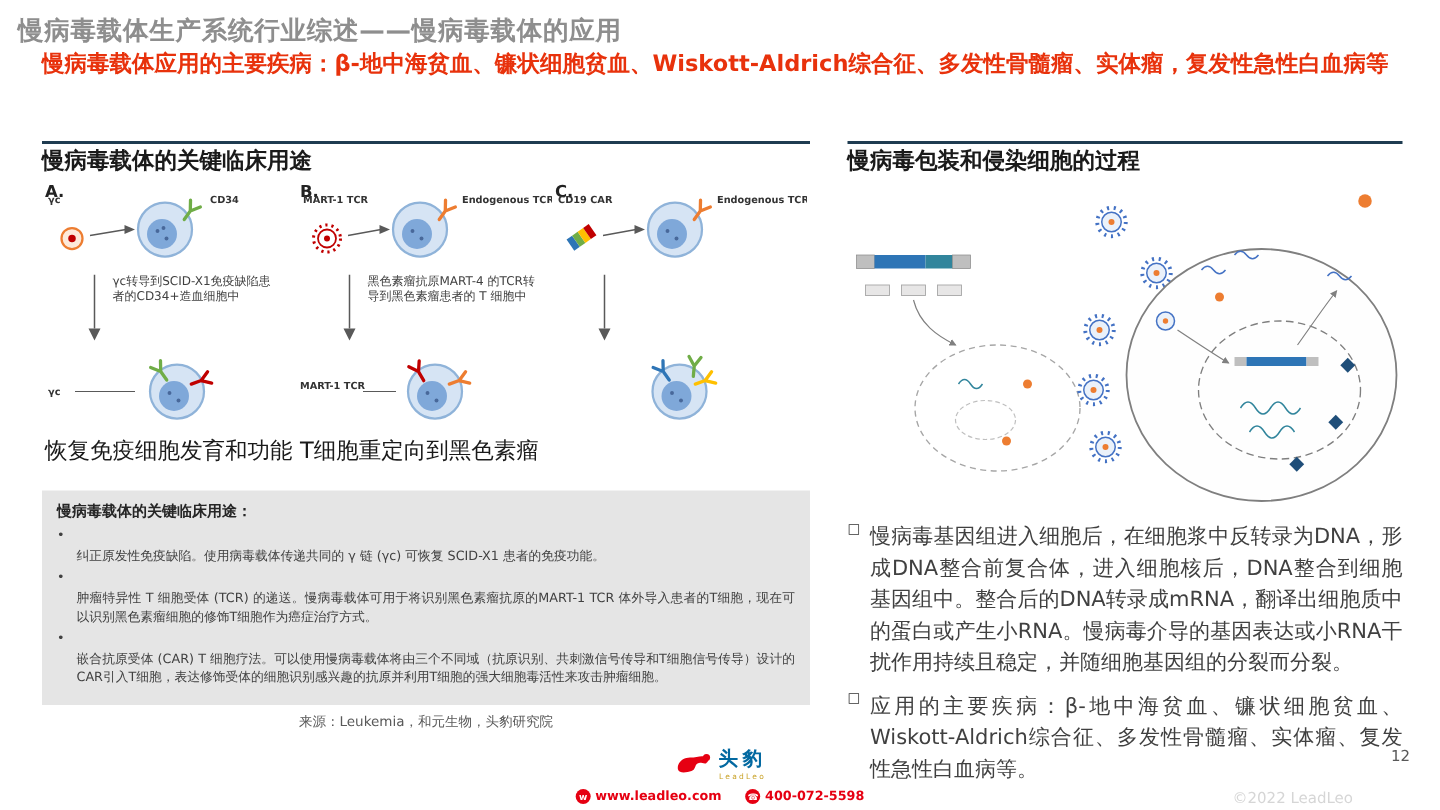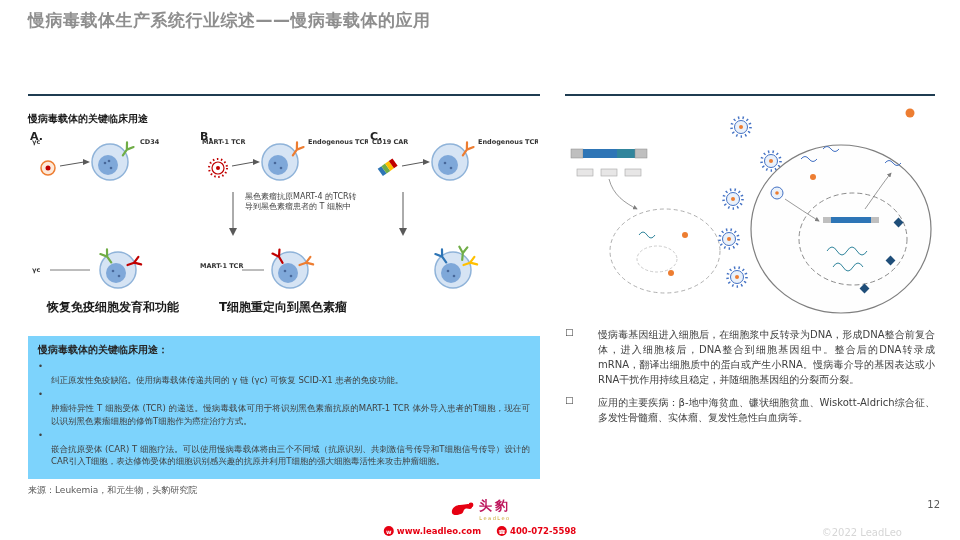--- a/index.html
+++ b/index.html
@@ -1,68 +1,69 @@
 <!DOCTYPE html>
 <html><head>
 <meta charset="utf-8">
 <style>
   * { margin:0; padding:0; box-sizing:border-box; }
   html,body { width:960px; height:540px; }
   body { font-family:"DejaVu Sans","Liberation Sans",sans-serif; background:#ffffff; }
   .slide { position:relative; width:960px; height:540px; background:#fff; overflow:hidden; }
 
-  .page-title { position:absolute; left:28px; top:9px; font-size:17px; font-weight:bold; color:#8e8e8e; letter-spacing:0.5px; }
+  .page-title { position:absolute; left:12px; top:9px; font-size:17px; font-weight:bold; color:#8e8e8e; letter-spacing:0.5px; }
   .page-subtitle { position:absolute; left:28px; top:33px; width:906px; font-size:15px; font-weight:bold; color:#e8320c; line-height:1.32; }
 
   .col { position:absolute; top:94px; }
   .col-left { left:28px; width:512px; }
   .col-right { left:565px; width:370px; }
   .sec-rule { height:2px; background:#1f3c51; }
-  .sec-title { margin-top:16px; font-size:10px; font-weight:bold; color:#1a1a1a; }
+  .sec-title { margin-top:2px; font-size:15px; font-weight:bold; color:#1a1a1a; }
 
   .panels { margin-top:4px; height:202px; display:flex; }
   .panel { position:relative; width:170px; height:202px; }
   .p-letter { position:absolute; left:2px; top:0; font-size:11px; font-weight:bold; color:#222; }
   .p-row1 { position:absolute; left:0; top:2px; }
   .p-mid { position:absolute; left:28px; top:62px; width:138px; display:flex; gap:5px; }
   .p-desc { width:112px; font-size:8px; color:#404040; line-height:1.3; }
   .p-row2 { position:absolute; left:0; top:110px; }
-  .p-cap { position:absolute; left:2px; top:170px; width:166px; text-align:center; font-weight:bold; font-size:12px; line-height:1.25; color:#1a1a1a; }
+  .p-cap { position:absolute; left:2px; top:170px; width:166px; text-align:left; font-weight:normal; font-size:15px; line-height:1.25; color:#1a1a1a; }
 
   svg text { font-family:"DejaVu Sans","Liberation Sans",sans-serif; }
   .stag { font-size:6.5px; fill:#333; font-weight:600; }
 
-  .graybox { margin-top:4px; width:512px; background:#7dd3fc; padding:7px 10px 8px; }
+  .graybox { margin-top:4px; width:512px; background:#e5e5e5; padding:7px 10px 8px; }
   .gb-title { font-size:10px; font-weight:bold; color:#262626; margin-bottom:4px; }
   .gb-item { display:flex; gap:5px; margin:3px 0; }
   .gb-dot { width:8px; font-size:8.5px; color:#404040; }
   .gb-text { flex:1; font-size:8.5px; line-height:1.45; color:#404040; text-align:justify;margin-top:13px; }
-  .source { margin-top:5px; font-size:9px; color:#595959; }
+  .source { margin-top:5px; font-size:9px; color:#595959;text-align:center; }
 
   .r-diagram { margin-top:3px; display:block; }
   .rb-item { display:flex; gap:5px; margin-top:8px; }
   .rb-sq { width:10px; font-size:9px; color:#333; }
-  .rb-text { flex:1; font-size:10px; line-height:1.5; color:#404040; text-align:justify;margin-left:18px; }
+  .rb-text { flex:1; font-size:14px; line-height:1.5; color:#404040; text-align:justify; }
 
   .brand { position:absolute; left:50%; top:497px; transform:translateX(-50%); display:flex; align-items:center; gap:4px; }
   .brand-col { display:flex; flex-direction:column; align-items:center; }
-  .brand-name { font-size:13px; font-weight:bold; color:#be185d; letter-spacing:3px; }
+  .brand-name { font-size:13px; font-weight:bold; color:#0369a1; letter-spacing:3px; }
   .brand-sub { font-size:5px; color:#c9a227; letter-spacing:1.5px; }
   .contact { position:absolute; left:50%; top:526px; transform:translateX(-50%); display:flex; gap:16px; font-size:8.5px; color:#e60012; font-weight:600; align-items:center; }
   .c-item { display:flex; align-items:flex-start; gap:3px; }
   .cicon { display:inline-flex; width:10px; height:10px; border-radius:50%; background:#e60012; color:#fff; font-size:6px; align-items:center; justify-content:center; }
   .page-num { position:absolute; right:20px; top:499px; font-size:10px; color:#595959; }
   .copyright { position:absolute; right:58px; top:527px; font-size:10px; color:#d6d6d6; }
 </style>
 </head>
 <body>
 
 <div class="slide">
 
   <div class="page-title">慢病毒载体生产系统行业综述——慢病毒载体的应用</div>
+  <div class="page-subtitle">慢病毒载体应用的主要疾病：β-地中海贫血、镰状细胞贫血、Wiskott-Aldrich综合征、多发性骨髓瘤、实体瘤，复发性急性白血病等</div>
 
   <div class="col col-left">
     <div class="sec-rule"></div>
     <div class="sec-title">慢病毒载体的关键临床用途</div>
 
     <div class="panels">
 
       <div class="panel">
         <div class="p-letter">A.</div>
         <svg class="p-row1" width="170" height="58">
@@ -76,20 +77,27 @@
           <g transform="translate(82,30)">
             <circle r="18" fill="#d6e4f4" stroke="#8fb3d9" stroke-width="1.5"></circle>
             <circle cx="-2" cy="3" r="10" fill="#7fa8d9"></circle>
             <circle cx="-5" cy="1" r="1.3" fill="#48689a"></circle>
             <circle cx="1" cy="6" r="1.3" fill="#48689a"></circle>
             <circle cx="-1" cy="-1" r="1.3" fill="#48689a"></circle>
           </g>
           <path d="M0,9 L0,2 M0,2 L-4,-4 M0,2 L4,-4" fill="none" stroke="#70ad47" stroke-width="2.2" stroke-linecap="round" transform="translate(100,16) rotate(35)"></path>
           <text class="stag" x="112" y="12">CD34</text>
         </svg>
+        <div class="p-mid">
+          <svg width="14" height="46">
+            <line x1="7" y1="0" x2="7" y2="36" stroke="#595959" stroke-width="1"></line>
+            <polygon points="3,36 11,36 7,44" fill="#595959"></polygon>
+          </svg>
+          <div class="p-desc">γc转导到SCID-X1免疫缺陷患者的CD34+造血细胞中</div>
+        </div>
         <svg class="p-row2" width="170" height="58">
           <text class="stag" x="4" y="32">γc</text>
           <line x1="22" y1="30" x2="62" y2="30" stroke="#595959" stroke-width="0.8"></line>
           <g transform="translate(90,30)">
             <circle r="18" fill="#d6e4f4" stroke="#8fb3d9" stroke-width="1.5"></circle>
             <circle cx="-2" cy="3" r="10" fill="#7fa8d9"></circle>
             <circle cx="-5" cy="1" r="1.3" fill="#48689a"></circle>
             <circle cx="1" cy="6" r="1.3" fill="#48689a"></circle>
           </g>
           <path d="M0,9 L0,2 M0,2 L-4,-4 M0,2 L4,-4" fill="none" stroke="#70ad47" stroke-width="2.2" stroke-linecap="round" transform="translate(78,15) rotate(-35)"></path>
@@ -196,20 +204,21 @@
         <span class="gb-dot">•</span>
         <span class="gb-text">嵌合抗原受体 (CAR) T 细胞疗法。可以使用慢病毒载体将由三个不同域（抗原识别、共刺激信号传导和T细胞信号传导）设计的CAR引入T细胞，表达修饰受体的细胞识别感兴趣的抗原并利用T细胞的强大细胞毒活性来攻击肿瘤细胞。</span>
       </div>
     </div>
 
     <div class="source">来源：Leukemia，和元生物，头豹研究院</div>
   </div>
 
   <div class="col col-right">
     <div class="sec-rule"></div>
+    <div class="sec-title">慢病毒包装和侵染细胞的过程</div>
 
     <svg class="r-diagram" width="370" height="220" viewBox="0 0 370 220">
       <defs>
         <marker id="ah" markerWidth="6" markerHeight="6" refX="5" refY="3" orient="auto">
           <path d="M0,0 L6,3 L0,6 Z" fill="#808080"></path>
         </marker>
       </defs>
       <circle cx="345" cy="14" r="4.5" fill="#ed7d31"></circle>
       <g>
         <rect x="6" y="50" width="12" height="9" fill="#bfbfbf" stroke="#8c8c8c" stroke-width="0.5"></rect>

